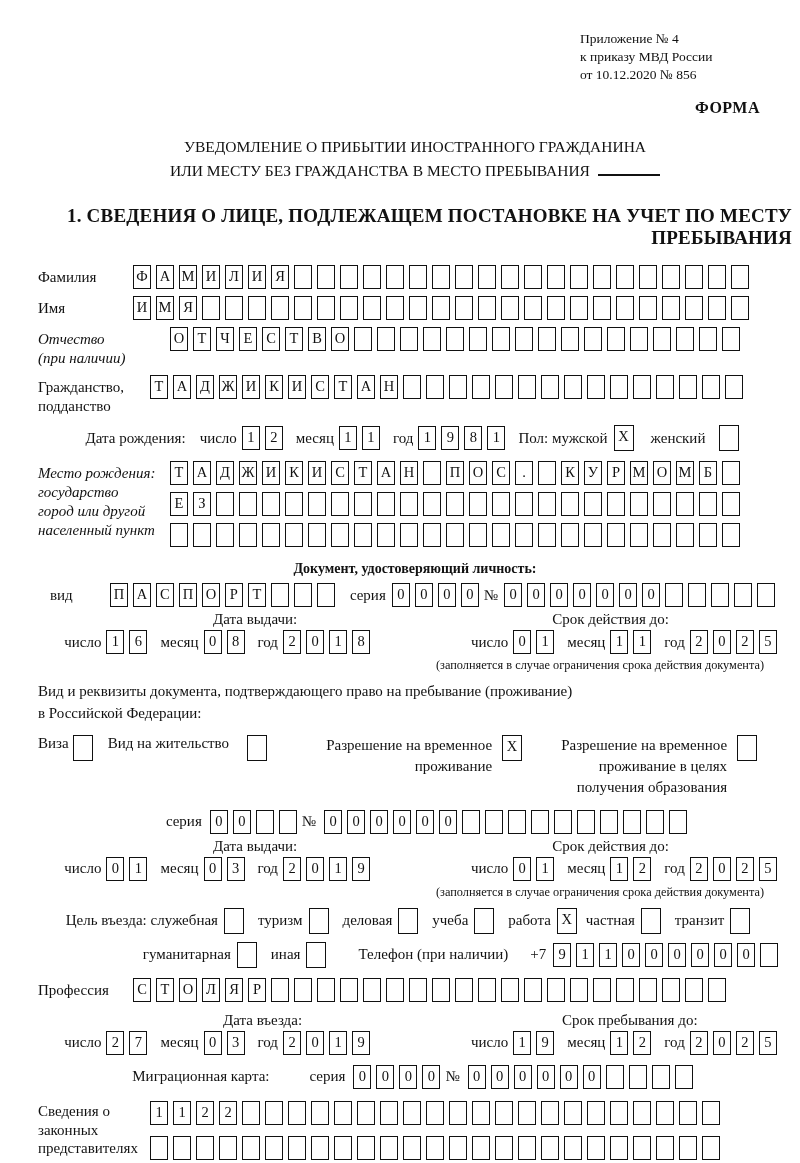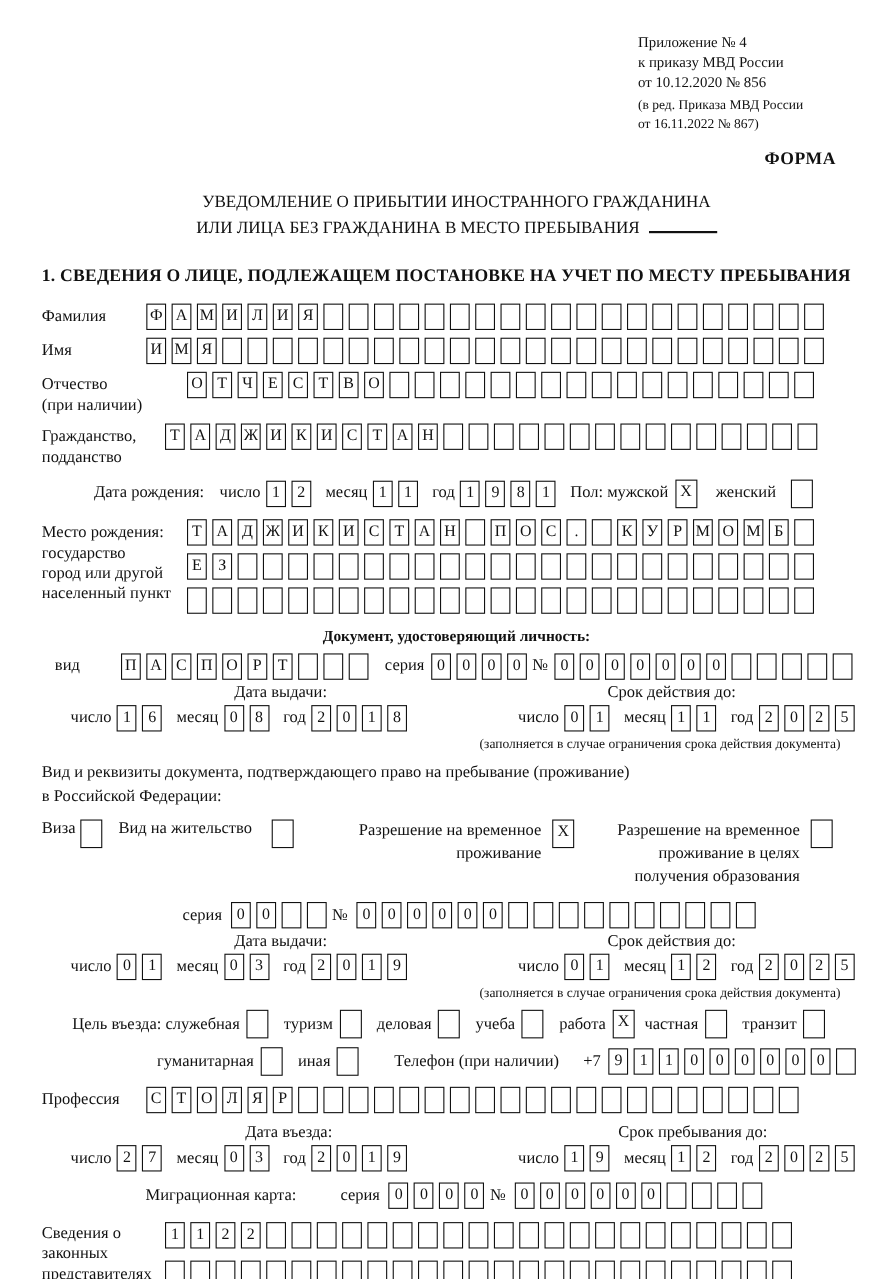--- a/index.html
+++ b/index.html
@@ -12,27 +12,27 @@
   .page { padding: 30px 8px 0 38px; width: 800px; height: 1163px; }
 
   
   .hdr { margin-left: 542px; font-size: 13.5px; line-height: 1.32; }
   .hdr .edition { font-size: 12.3px; margin-top: 4px; line-height: 1.32; }
   .form-label { text-align: right; padding-right: 32px; font-weight: bold; font-size: 16px; margin-top: 16px; letter-spacing: .5px; }
 
   
   .title { text-align: center; font-weight: normal; font-size: 15.5px; line-height: 1.55; margin-top: 18px; }
   .blank-line { display:inline-block; width: 62px; border-bottom: 2px solid #111; height: 12px; margin-left: 8px; }
-  .sec-heading { text-align: left; font-weight: bold; font-size: 16px; margin-top: 22px; margin-bottom: 16px; letter-spacing: .2px; }
+  .sec-heading { text-align: right; font-weight: bold; font-size: 19px; margin-top: 22px; margin-bottom: 16px; letter-spacing: .2px; }
 
   
   .row { display: flex; align-items: flex-start; font-size: 15px; margin-bottom: 7px; }
   .lbl { flex: none; line-height: 1.25; padding-top: 3px; }
   .w95  { width: 95px; }
-  .w132 { width: 132px; }
+  .w132 { width: 132px; font-style: italic; }
   .w112 { width: 112px; }
   .cells { display: inline-flex; flex: none; }
   .cell {
     flex: none; width: 18px; height: 24px;
     border: 1.7px solid #111; margin-right: 5px;
     text-align: center; font-size: 14.5px; line-height: 21px;
     font-family: "Liberation Serif", serif;
   }
   .cb .cell { width: 20px; height: 26px; }
   .stack .cells { margin-bottom: 7px; }
@@ -58,30 +58,26 @@
 </style>
 </head>
 <body>
 
 <div class="page">
 
   <div class="hdr">
     <div>Приложение № 4</div>
     <div>к приказу МВД России</div>
     <div>от 10.12.2020 № 856</div>
-    <div class="edition">
-      <div>(в ред. Приказа МВД России</div>
-      <div>от 16.11.2022 № 867)</div>
-    </div>
   </div>
   <div class="form-label">ФОРМА</div>
 
   <div class="title">
     <div>УВЕДОМЛЕНИЕ О ПРИБЫТИИ ИНОСТРАННОГО ГРАЖДАНИНА</div>
-    <div><span>ИЛИ ЛИЦА БЕЗ ГРАЖДАНИНА В МЕСТО ПРЕБЫВАНИЯ</span><span class="blank-line"></span></div>
+    <div><span>ИЛИ МЕСТУ БЕЗ ГРАЖДАНСТВА В МЕСТО ПРЕБЫВАНИЯ</span><span class="blank-line"></span></div>
   </div>
 
   <div class="sec-heading">1. СВЕДЕНИЯ О ЛИЦЕ, ПОДЛЕЖАЩЕМ ПОСТАНОВКЕ НА УЧЕТ ПО МЕСТУ ПРЕБЫВАНИЯ</div>
 
   <div class="row">
     <div class="lbl w95">Фамилия</div>
     <div class="cells">
         <span class="cell">Ф</span>
         <span class="cell">А</span>
         <span class="cell">М</span>

